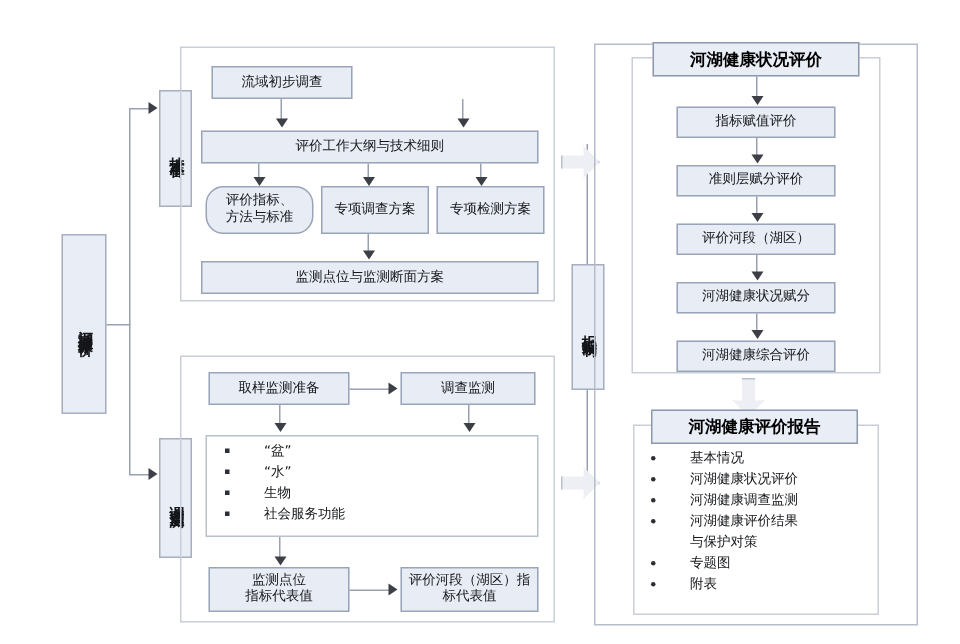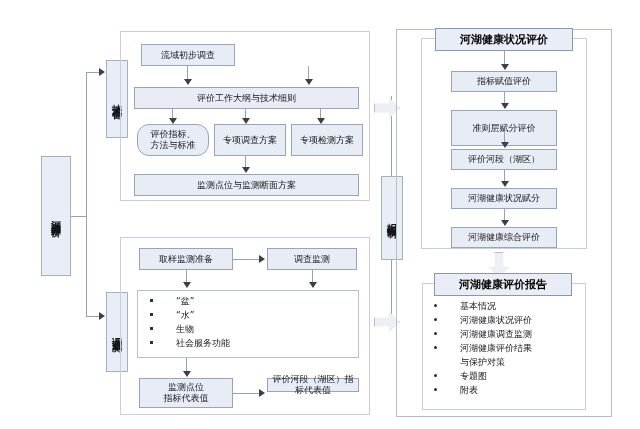--- a/index.html
+++ b/index.html
@@ -180,21 +180,21 @@
   <div class="abs arrowdown" style="left:183px;top:371px;"></div>
 
   <div class="abs node" style="left:139px;top:378px;width:94px;height:30px;flex-direction:column;">
     <span>监测点位</span>
     <span>指标代表值</span>
   </div>
 
   <div class="abs ln hln" style="left:233px;top:393px;width:28px;height:1px;"></div>
   <div class="abs arrowright" style="left:259px;top:389px;"></div>
 
-  <div class="abs node" style="left:267px;top:378px;width:92px;height:14px;flex-direction:column;">
+  <div class="abs node" style="left:267px;top:378px;width:92px;height:30px;flex-direction:column;">
     <span>评价河段（湖区）指</span>
     <span>标代表值</span>
   </div>
 
   <div class="abs blockarrow-r" style="left:374px;top:97px;"></div>
   <div class="abs blockarrow-r" style="left:374px;top:311px;"></div>
 
   <div class="abs panel dark" style="left:396px;top:29px;width:216px;height:388px;"></div>
 
   <div class="abs panel" style="left:421px;top:38px;width:166px;height:211px;"></div>
@@ -202,21 +202,21 @@
   <div class="abs node hdr" style="left:435px;top:28px;width:138px;height:23px;">河湖健康状况评价</div>
 
   <div class="abs ln vln" style="left:504px;top:51px;width:1px;height:15px;"></div>
   <div class="abs arrowdown" style="left:501px;top:64px;"></div>
 
   <div class="abs node" style="left:451px;top:71px;width:106px;height:21px;">指标赋值评价</div>
 
   <div class="abs ln vln" style="left:504px;top:92px;width:1px;height:13px;"></div>
   <div class="abs arrowdown" style="left:501px;top:103px;"></div>
 
-  <div class="abs node" style="left:451px;top:110px;width:106px;height:36px;">准则层赋分评价</div>
+  <div class="abs node" style="left:451px;top:110px;width:106px;height:21px;">准则层赋分评价</div>
 
   <div class="abs ln vln" style="left:504px;top:131px;width:1px;height:13px;"></div>
   <div class="abs arrowdown" style="left:501px;top:142px;"></div>
 
   <div class="abs node" style="left:451px;top:149px;width:106px;height:21px;">评价河段（湖区）</div>
 
   <div class="abs ln vln" style="left:504px;top:170px;width:1px;height:13px;"></div>
   <div class="abs arrowdown" style="left:501px;top:181px;"></div>
 
   <div class="abs node" style="left:451px;top:188px;width:106px;height:21px;">河湖健康状况赋分</div>

